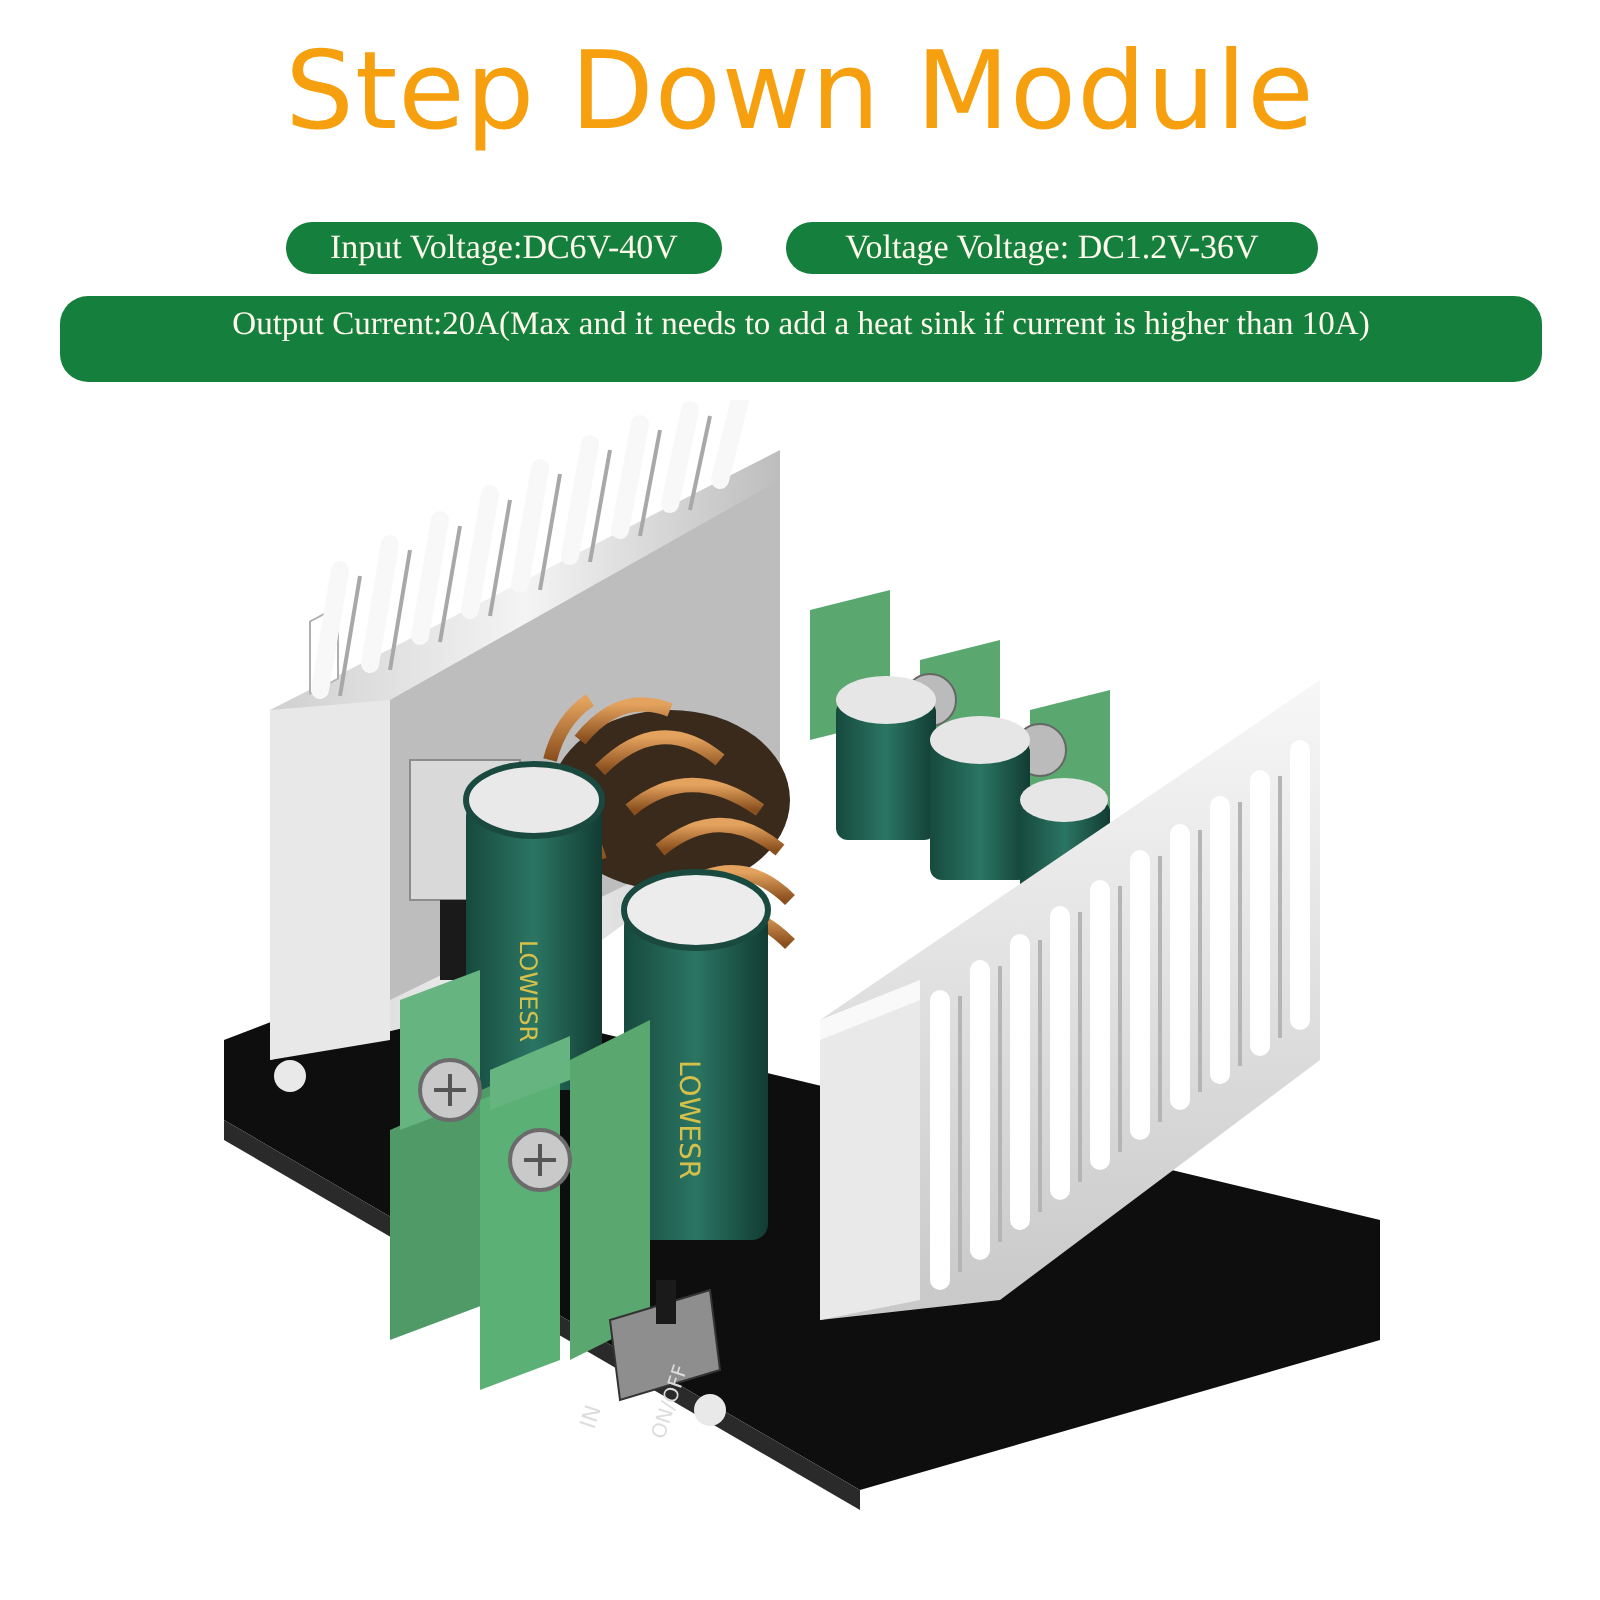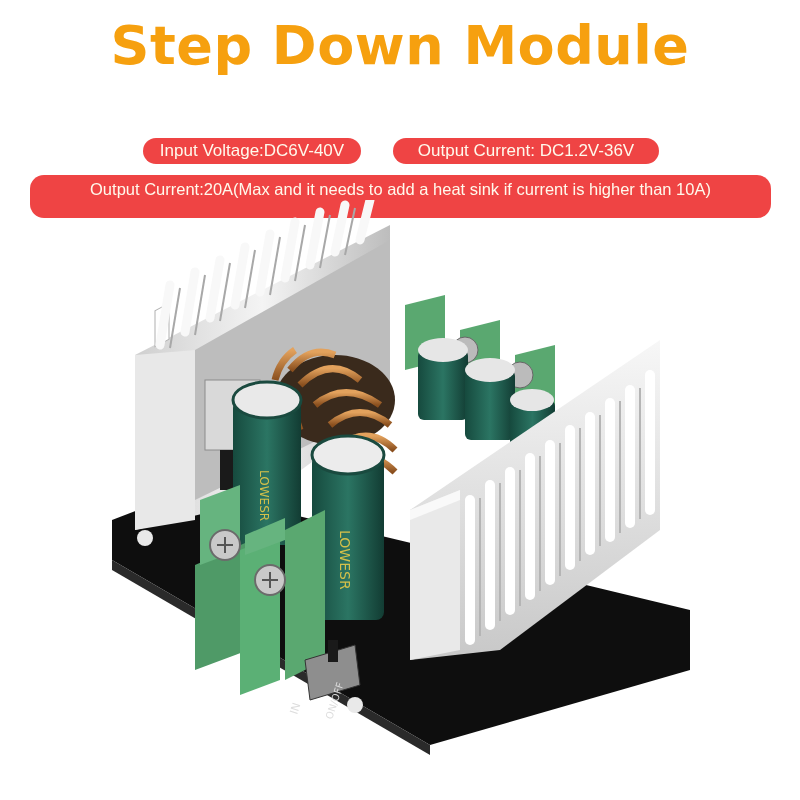--- a/index.html
+++ b/index.html
@@ -1,45 +1,44 @@
 <!DOCTYPE html>
 <html><head>
   <meta charset="utf-8">
   <style>
     * { margin: 0; padding: 0; box-sizing: border-box; }
     html, body { width: 800px; height: 800px; background: #ffffff; overflow: hidden; }
     body { position: relative; font-family: "Liberation Sans", "DejaVu Sans", sans-serif; }
 
     .title {
       position: absolute; left: 0; top: 14px; width: 800px;
-      text-align: center; font-weight: 700; font-size: 54px; letter-spacing: 0.5px;
+      text-align: center; font-weight: 400; font-size: 54px; letter-spacing: 0.5px;
       color: #f6a00f;
       font-family: "DejaVu Sans", sans-serif;
     }
     .pill {
       position: absolute; height: 26px; border-radius: 13px;
-      background: #ef4444; color: #fff9ec;
+      background: #15803d; color: #fff9ec;
       font-size: 17px; line-height: 26px; text-align: center; white-space: nowrap;
-      font-family: Liberation Sans, sans-serif;
-      margin-top: 27px;
+      font-family: Liberation Serif, serif;
     }
     .pill.input { left: 143px; top: 111px; width: 218px; }
     .pill.output { left: 393px; top: 111px; width: 266px; }
     .pill.current { left: 30px; top: 148px; width: 741px; height: 43px; border-radius: 14px; line-height: 28px; font-size: 16.5px; }
 
     .product { position: absolute; left: 100px; top: 200px; width: 600px; height: 560px; }
     .product svg { width: 600px; height: 560px; display: block; }
   </style>
 </head>
 <body>
 
 <div class="title">Step Down Module</div>
 
 <div class="pill input">Input Voltage:DC6V-40V</div>
-<div class="pill output">Output Current: DC1.2V-36V</div>
+<div class="pill output">Voltage Voltage: DC1.2V-36V</div>
 <div class="pill current">Output Current:20A(Max and it needs to add a heat sink if current is higher than 10A)</div>
 
 <div class="product">
   <svg viewBox="0 0 600 560" xmlns="http://www.w3.org/2000/svg">
     <defs>
       <linearGradient id="alu" x1="0" y1="0" x2="1" y2="0">
         <stop offset="0" stop-color="#cfcfcf"></stop>
         <stop offset="0.5" stop-color="#f4f4f4"></stop>
         <stop offset="1" stop-color="#bdbdbd"></stop>
       </linearGradient>

